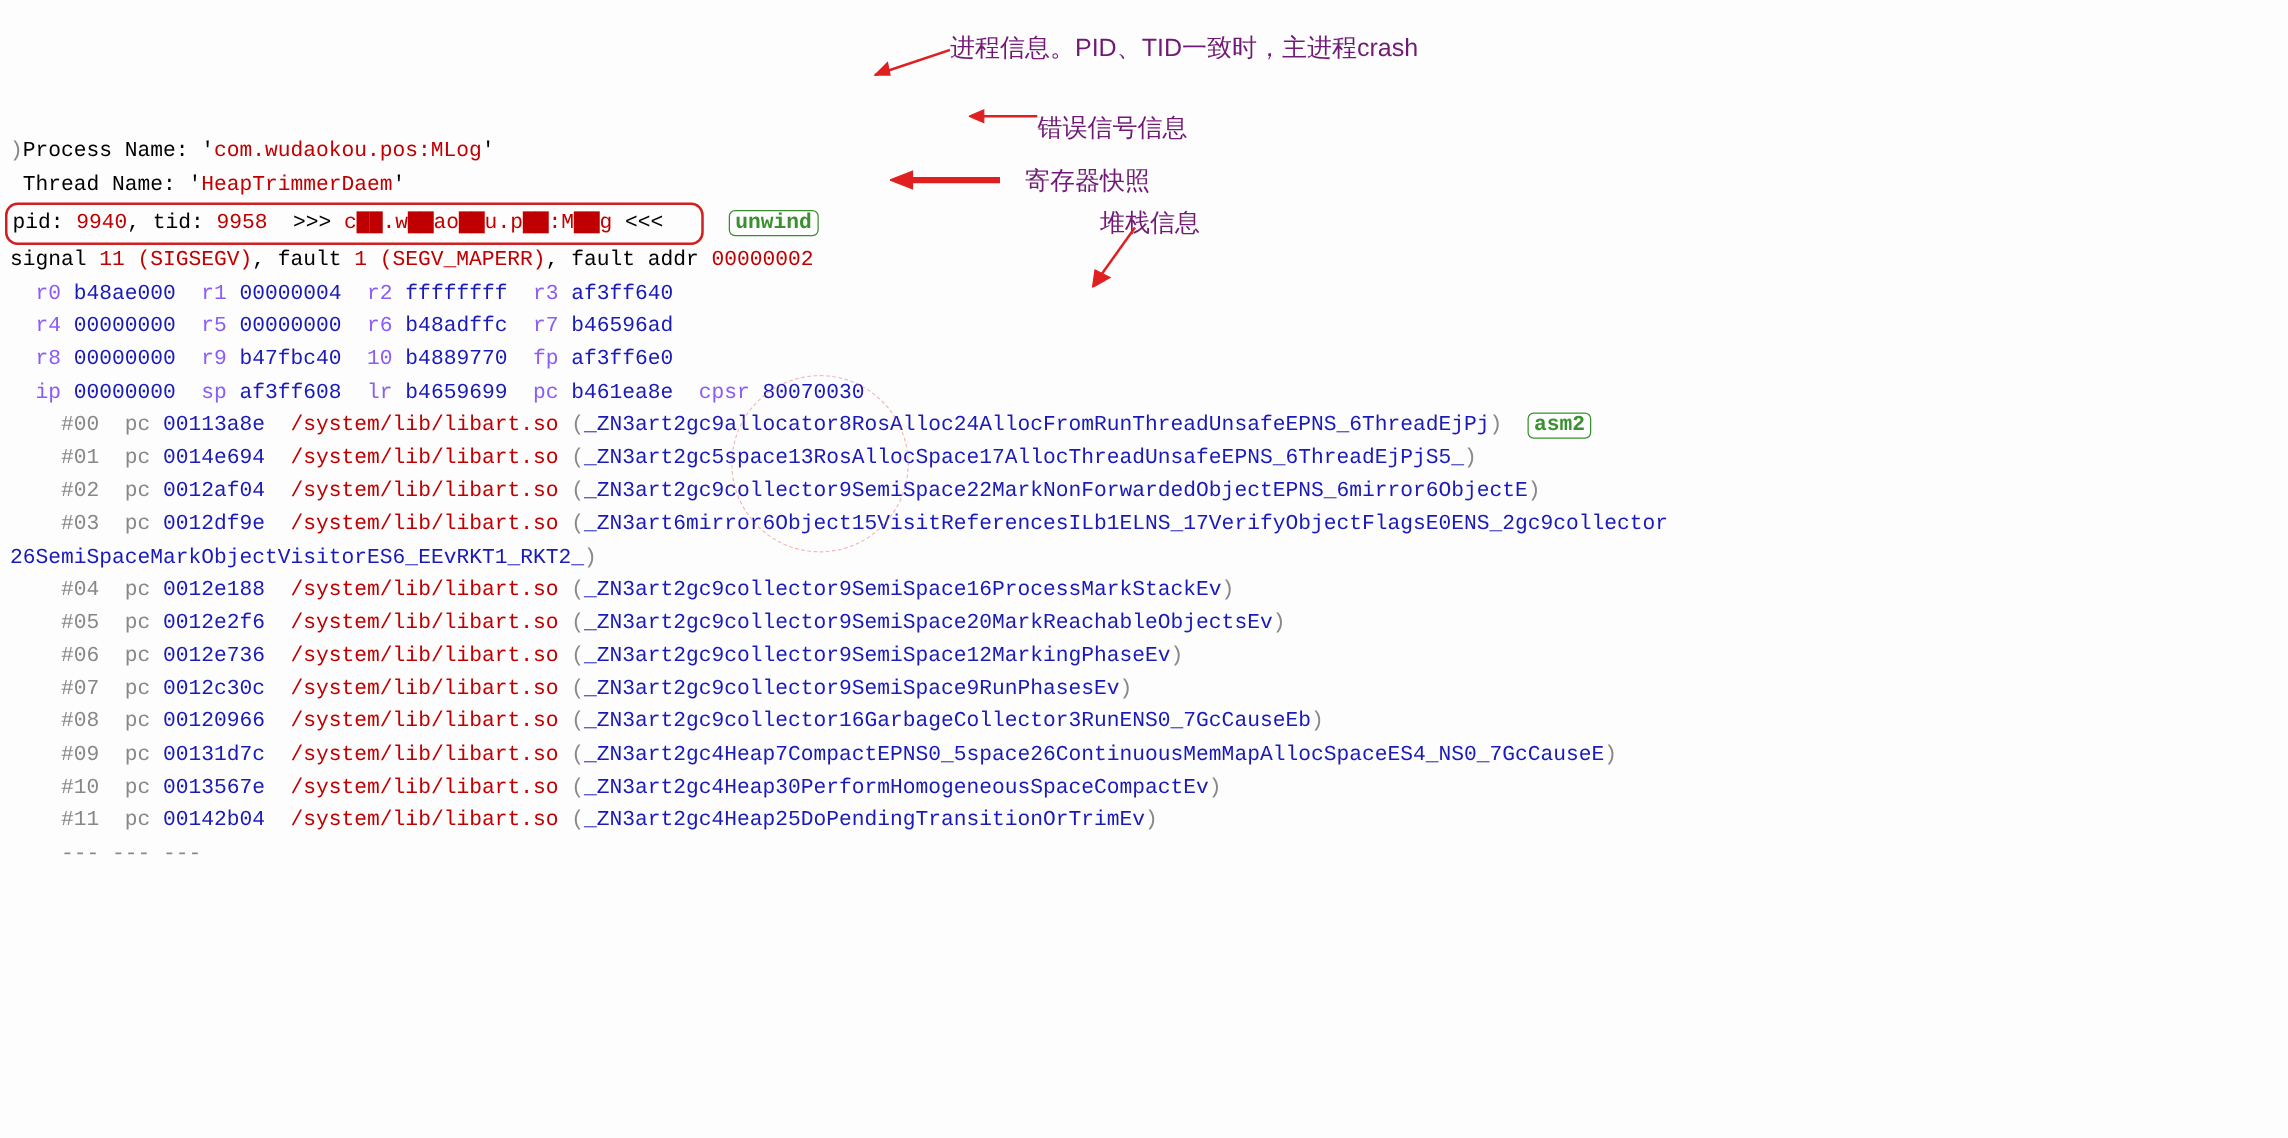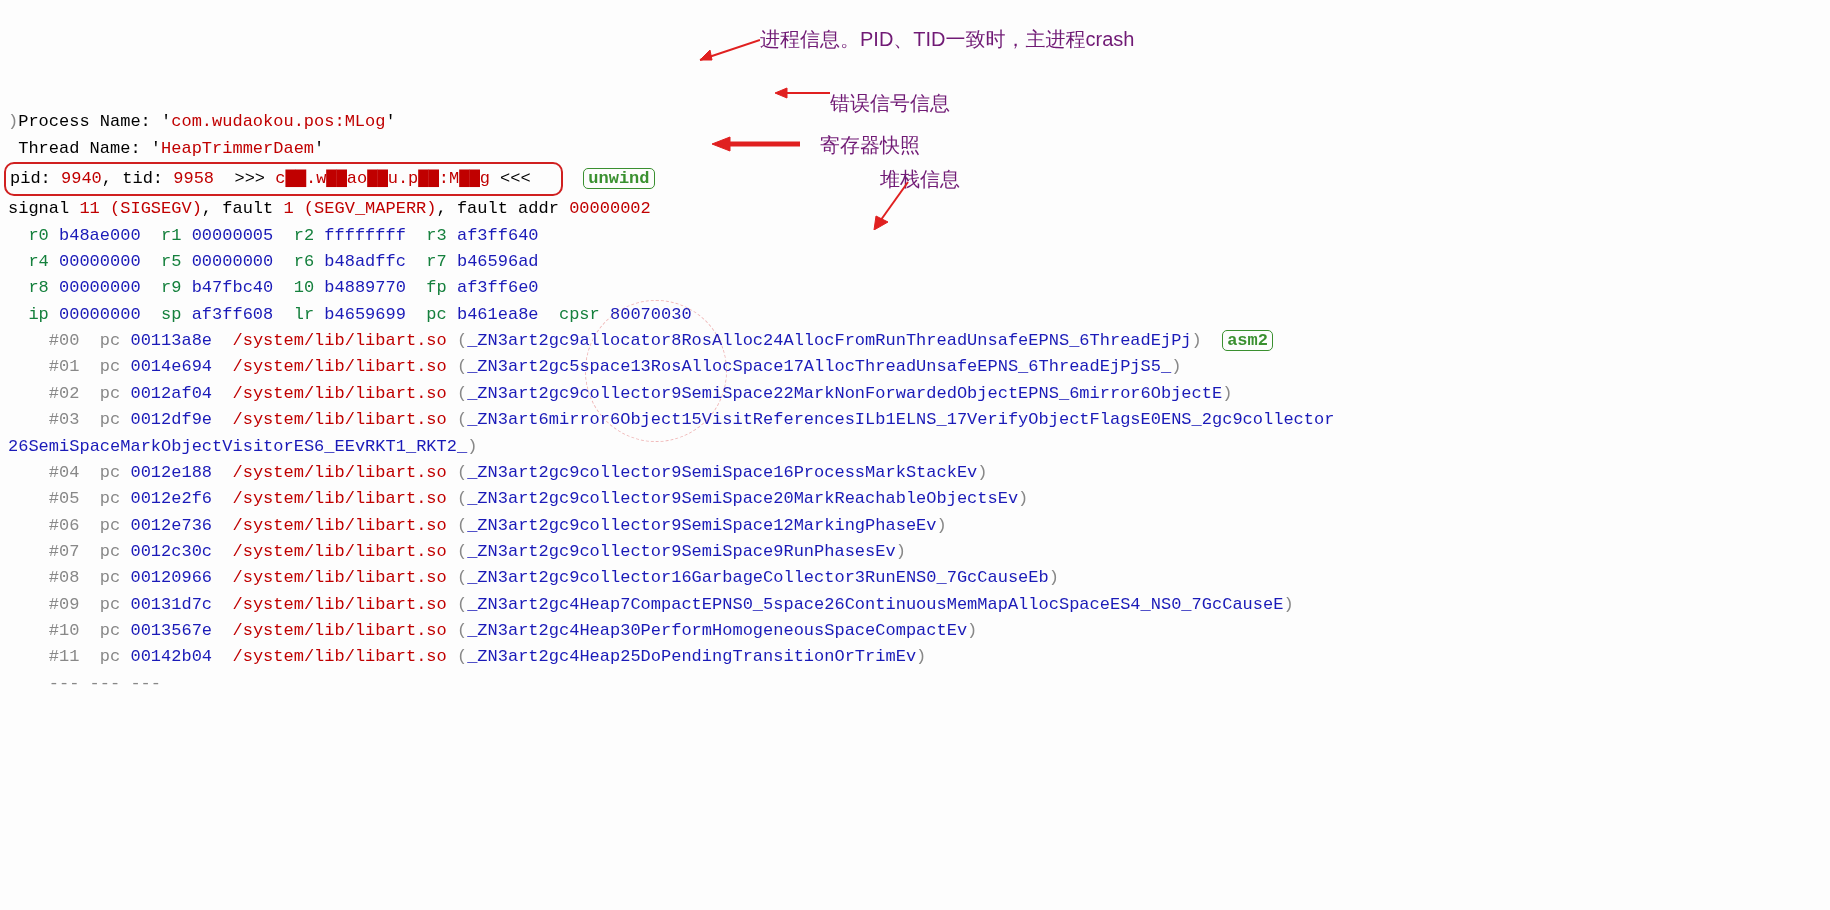--- a/index.html
+++ b/index.html
@@ -11,21 +11,21 @@
     padding: 4px 8px;
     white-space: pre;
     color: #000;
     position: relative;
     width: 1830px;
   }
   .gray { color: #888; }
   .black { color: #000; }
   .red { color: #c00000; }
   .blue { color: #1a1ab8; }
-  .orange { color: #15803d; }
+  .orange { color: #8b5cf6; }
   .orangebox {
     color: #3a9030;
     border: 1.5px solid #3a9030;
     padding: 0 4px;
     border-radius: 5px;
     font-weight: bold;
   }
   .boxed-line {
     display: inline-block;
     border: 2.5px solid #d02020;
@@ -55,21 +55,21 @@
 </style>
 </head>
 <body>
 
 
 
 <div id="content"><span class="gray">)</span><span class="black">Process Name: '</span><span class="red">com.wudaokou.pos:MLog</span><span class="black">'</span>
  <span class="black">Thread Name: '</span><span class="red">HeapTrimmerDaem</span><span class="black">'</span>
 <span class="boxed-line"><span class="black">pid: </span><span class="red">9940</span><span class="black">, tid: </span><span class="red">9958</span><span class="black">  &gt;&gt;&gt; </span><span class="red">c▇▇.w▇▇ao▇▇u.p▇▇:M▇▇g</span><span class="black"> &lt;&lt;&lt; </span></span>  <span class="orangebox">unwind</span>
 <span class="black">signal </span><span class="red">11 (SIGSEGV)</span><span class="black">, fault </span><span class="red">1 (SEGV_MAPERR)</span><span class="black">, fault addr </span><span class="red">00000002</span>
-  <span class="orange">r0</span> <span class="blue">b48ae000</span>  <span class="orange">r1</span> <span class="blue">00000005</span>  <span class="orange">r2</span> <span class="blue">ffffffff</span>  <span class="orange">r3</span> <span class="blue">af3ff640</span>
+  <span class="orange">r0</span> <span class="blue">b48ae000</span>  <span class="orange">r1</span> <span class="blue">00000004</span>  <span class="orange">r2</span> <span class="blue">ffffffff</span>  <span class="orange">r3</span> <span class="blue">af3ff640</span>
   <span class="orange">r4</span> <span class="blue">00000000</span>  <span class="orange">r5</span> <span class="blue">00000000</span>  <span class="orange">r6</span> <span class="blue">b48adffc</span>  <span class="orange">r7</span> <span class="blue">b46596ad</span>
   <span class="orange">r8</span> <span class="blue">00000000</span>  <span class="orange">r9</span> <span class="blue">b47fbc40</span>  <span class="orange">10</span> <span class="blue">b4889770</span>  <span class="orange">fp</span> <span class="blue">af3ff6e0</span>
   <span class="orange">ip</span> <span class="blue">00000000</span>  <span class="orange">sp</span> <span class="blue">af3ff608</span>  <span class="orange">lr</span> <span class="blue">b4659699</span>  <span class="orange">pc</span> <span class="blue">b461ea8e</span>  <span class="orange">cpsr</span> <span class="blue">80070030</span>
 <span class="black"> </span><span class="black"> </span><span class="black"> </span><span class="black"> </span><span class="gray">#</span><span class="gray">0</span><span class="gray">0</span><span class="gray"> </span><span class="gray"> </span><span class="gray">p</span><span class="gray">c</span><span class="gray"> </span><span class="blue">0</span><span class="blue">0</span><span class="blue">1</span><span class="blue">1</span><span class="blue">3</span><span class="blue">a</span><span class="blue">8</span><span class="blue">e</span><span class="black"> </span><span class="black"> </span><span class="red">/</span><span class="red">s</span><span class="red">y</span><span class="red">s</span><span class="red">t</span><span class="red">e</span><span class="red">m</span><span class="red">/</span><span class="red">l</span><span class="red">i</span><span class="red">b</span><span class="red">/</span><span class="red">l</span><span class="red">i</span><span class="red">b</span><span class="red">a</span><span class="red">r</span><span class="red">t</span><span class="red">.</span><span class="red">s</span><span class="red">o</span><span class="black"> </span><span class="gray">(</span><span class="blue">_</span><span class="blue">Z</span><span class="blue">N</span><span class="blue">3</span><span class="blue">a</span><span class="blue">r</span><span class="blue">t</span><span class="blue">2</span><span class="blue">g</span><span class="blue">c</span><span class="blue">9</span><span class="blue">a</span><span class="blue">l</span><span class="blue">l</span><span class="blue">o</span><span class="blue">c</span><span class="blue">a</span><span class="blue">t</span><span class="blue">o</span><span class="blue">r</span><span class="blue">8</span><span class="blue">R</span><span class="blue">o</span><span class="blue">s</span><span class="blue">A</span><span class="blue">l</span><span class="blue">l</span><span class="blue">o</span><span class="blue">c</span><span class="blue">2</span><span class="blue">4</span><span class="blue">A</span><span class="blue">l</span><span class="blue">l</span><span class="blue">o</span><span class="blue">c</span><span class="blue">F</span><span class="blue">r</span><span class="blue">o</span><span class="blue">m</span><span class="blue">R</span><span class="blue">u</span><span class="blue">n</span><span class="blue">T</span><span class="blue">h</span><span class="blue">r</span><span class="blue">e</span><span class="blue">a</span><span class="blue">d</span><span class="blue">U</span><span class="blue">n</span><span class="blue">s</span><span class="blue">a</span><span class="blue">f</span><span class="blue">e</span><span class="blue">E</span><span class="blue">P</span><span class="blue">N</span><span class="blue">S</span><span class="blue">_</span><span class="blue">6</span><span class="blue">T</span><span class="blue">h</span><span class="blue">r</span><span class="blue">e</span><span class="blue">a</span><span class="blue">d</span><span class="blue">E</span><span class="blue">j</span><span class="blue">P</span><span class="blue">j</span><span class="gray">)</span><span class="black"> </span><span class="black"> </span><span class="orangebox">asm2</span>
 <span class="black"> </span><span class="black"> </span><span class="black"> </span><span class="black"> </span><span class="gray">#</span><span class="gray">0</span><span class="gray">1</span><span class="gray"> </span><span class="gray"> </span><span class="gray">p</span><span class="gray">c</span><span class="gray"> </span><span class="blue">0</span><span class="blue">0</span><span class="blue">1</span><span class="blue">4</span><span class="blue">e</span><span class="blue">6</span><span class="blue">9</span><span class="blue">4</span><span class="black"> </span><span class="black"> </span><span class="red">/</span><span class="red">s</span><span class="red">y</span><span class="red">s</span><span class="red">t</span><span class="red">e</span><span class="red">m</span><span class="red">/</span><span class="red">l</span><span class="red">i</span><span class="red">b</span><span class="red">/</span><span class="red">l</span><span class="red">i</span><span class="red">b</span><span class="red">a</span><span class="red">r</span><span class="red">t</span><span class="red">.</span><span class="red">s</span><span class="red">o</span><span class="black"> </span><span class="gray">(</span><span class="blue">_</span><span class="blue">Z</span><span class="blue">N</span><span class="blue">3</span><span class="blue">a</span><span class="blue">r</span><span class="blue">t</span><span class="blue">2</span><span class="blue">g</span><span class="blue">c</span><span class="blue">5</span><span class="blue">s</span><span class="blue">p</span><span class="blue">a</span><span class="blue">c</span><span class="blue">e</span><span class="blue">1</span><span class="blue">3</span><span class="blue">R</span><span class="blue">o</span><span class="blue">s</span><span class="blue">A</span><span class="blue">l</span><span class="blue">l</span><span class="blue">o</span><span class="blue">c</span><span class="blue">S</span><span class="blue">p</span><span class="blue">a</span><span class="blue">c</span><span class="blue">e</span><span class="blue">1</span><span class="blue">7</span><span class="blue">A</span><span class="blue">l</span><span class="blue">l</span><span class="blue">o</span><span class="blue">c</span><span class="blue">T</span><span class="blue">h</span><span class="blue">r</span><span class="blue">e</span><span class="blue">a</span><span class="blue">d</span><span class="blue">U</span><span class="blue">n</span><span class="blue">s</span><span class="blue">a</span><span class="blue">f</span><span class="blue">e</span><span class="blue">E</span><span class="blue">P</span><span class="blue">N</span><span class="blue">S</span><span class="blue">_</span><span class="blue">6</span><span class="blue">T</span><span class="blue">h</span><span class="blue">r</span><span class="blue">e</span><span class="blue">a</span><span class="blue">d</span><span class="blue">E</span><span class="blue">j</span><span class="blue">P</span><span class="blue">j</span><span class="blue">S</span><span class="blue">5</span><span class="blue">_</span><span class="gray">)</span>
 <span class="black"> </span><span class="black"> </span><span class="black"> </span><span class="black"> </span><span class="gray">#</span><span class="gray">0</span><span class="gray">2</span><span class="gray"> </span><span class="gray"> </span><span class="gray">p</span><span class="gray">c</span><span class="gray"> </span><span class="blue">0</span><span class="blue">0</span><span class="blue">1</span><span class="blue">2</span><span class="blue">a</span><span class="blue">f</span><span class="blue">0</span><span class="blue">4</span><span class="black"> </span><span class="black"> </span><span class="red">/</span><span class="red">s</span><span class="red">y</span><span class="red">s</span><span class="red">t</span><span class="red">e</span><span class="red">m</span><span class="red">/</span><span class="red">l</span><span class="red">i</span><span class="red">b</span><span class="red">/</span><span class="red">l</span><span class="red">i</span><span class="red">b</span><span class="red">a</span><span class="red">r</span><span class="red">t</span><span class="red">.</span><span class="red">s</span><span class="red">o</span><span class="black"> </span><span class="gray">(</span><span class="blue">_</span><span class="blue">Z</span><span class="blue">N</span><span class="blue">3</span><span class="blue">a</span><span class="blue">r</span><span class="blue">t</span><span class="blue">2</span><span class="blue">g</span><span class="blue">c</span><span class="blue">9</span><span class="blue">c</span><span class="blue">o</span><span class="blue">l</span><span class="blue">l</span><span class="blue">e</span><span class="blue">c</span><span class="blue">t</span><span class="blue">o</span><span class="blue">r</span><span class="blue">9</span><span class="blue">S</span><span class="blue">e</span><span class="blue">m</span><span class="blue">i</span><span class="blue">S</span><span class="blue">p</span><span class="blue">a</span><span class="blue">c</span><span class="blue">e</span><span class="blue">2</span><span class="blue">2</span><span class="blue">M</span><span class="blue">a</span><span class="blue">r</span><span class="blue">k</span><span class="blue">N</span><span class="blue">o</span><span class="blue">n</span><span class="blue">F</span><span class="blue">o</span><span class="blue">r</span><span class="blue">w</span><span class="blue">a</span><span class="blue">r</span><span class="blue">d</span><span class="blue">e</span><span class="blue">d</span><span class="blue">O</span><span class="blue">b</span><span class="blue">j</span><span class="blue">e</span><span class="blue">c</span><span class="blue">t</span><span class="blue">E</span><span class="blue">P</span><span class="blue">N</span><span class="blue">S</span><span class="blue">_</span><span class="blue">6</span><span class="blue">m</span><span class="blue">i</span><span class="blue">r</span><span class="blue">r</span><span class="blue">o</span><span class="blue">r</span><span class="blue">6</span><span class="blue">O</span><span class="blue">b</span><span class="blue">j</span><span class="blue">e</span><span class="blue">c</span><span class="blue">t</span><span class="blue">E</span><span class="gray">)</span>
 <span class="black"> </span><span class="black"> </span><span class="black"> </span><span class="black"> </span><span class="gray">#</span><span class="gray">0</span><span class="gray">3</span><span class="gray"> </span><span class="gray"> </span><span class="gray">p</span><span class="gray">c</span><span class="gray"> </span><span class="blue">0</span><span class="blue">0</span><span class="blue">1</span><span class="blue">2</span><span class="blue">d</span><span class="blue">f</span><span class="blue">9</span><span class="blue">e</span><span class="black"> </span><span class="black"> </span><span class="red">/</span><span class="red">s</span><span class="red">y</span><span class="red">s</span><span class="red">t</span><span class="red">e</span><span class="red">m</span><span class="red">/</span><span class="red">l</span><span class="red">i</span><span class="red">b</span><span class="red">/</span><span class="red">l</span><span class="red">i</span><span class="red">b</span><span class="red">a</span><span class="red">r</span><span class="red">t</span><span class="red">.</span><span class="red">s</span><span class="red">o</span><span class="black"> </span><span class="gray">(</span><span class="blue">_</span><span class="blue">Z</span><span class="blue">N</span><span class="blue">3</span><span class="blue">a</span><span class="blue">r</span><span class="blue">t</span><span class="blue">6</span><span class="blue">m</span><span class="blue">i</span><span class="blue">r</span><span class="blue">r</span><span class="blue">o</span><span class="blue">r</span><span class="blue">6</span><span class="blue">O</span><span class="blue">b</span><span class="blue">j</span><span class="blue">e</span><span class="blue">c</span><span class="blue">t</span><span class="blue">1</span><span class="blue">5</span><span class="blue">V</span><span class="blue">i</span><span class="blue">s</span><span class="blue">i</span><span class="blue">t</span><span class="blue">R</span><span class="blue">e</span><span class="blue">f</span><span class="blue">e</span><span class="blue">r</span><span class="blue">e</span><span class="blue">n</span><span class="blue">c</span><span class="blue">e</span><span class="blue">s</span><span class="blue">I</span><span class="blue">L</span><span class="blue">b</span><span class="blue">1</span><span class="blue">E</span><span class="blue">L</span><span class="blue">N</span><span class="blue">S</span><span class="blue">_</span><span class="blue">1</span><span class="blue">7</span><span class="blue">V</span><span class="blue">e</span><span class="blue">r</span><span class="blue">i</span><span class="blue">f</span><span class="blue">y</span><span class="blue">O</span><span class="blue">b</span><span class="blue">j</span><span class="blue">e</span><span class="blue">c</span><span class="blue">t</span><span class="blue">F</span><span class="blue">l</span><span class="blue">a</span><span class="blue">g</span><span class="blue">s</span><span class="blue">E</span><span class="blue">0</span><span class="blue">E</span><span class="blue">N</span><span class="blue">S</span><span class="blue">_</span><span class="blue">2</span><span class="blue">g</span><span class="blue">c</span><span class="blue">9</span><span class="blue">c</span><span class="blue">o</span><span class="blue">l</span><span class="blue">l</span><span class="blue">e</span><span class="blue">c</span><span class="blue">t</span><span class="blue">o</span><span class="blue">r</span>
 <span class="blue">2</span><span class="blue">6</span><span class="blue">S</span><span class="blue">e</span><span class="blue">m</span><span class="blue">i</span><span class="blue">S</span><span class="blue">p</span><span class="blue">a</span><span class="blue">c</span><span class="blue">e</span><span class="blue">M</span><span class="blue">a</span><span class="blue">r</span><span class="blue">k</span><span class="blue">O</span><span class="blue">b</span><span class="blue">j</span><span class="blue">e</span><span class="blue">c</span><span class="blue">t</span><span class="blue">V</span><span class="blue">i</span><span class="blue">s</span><span class="blue">i</span><span class="blue">t</span><span class="blue">o</span><span class="blue">r</span><span class="blue">E</span><span class="blue">S</span><span class="blue">6</span><span class="blue">_</span><span class="blue">E</span><span class="blue">E</span><span class="blue">v</span><span class="blue">R</span><span class="blue">K</span><span class="blue">T</span><span class="blue">1</span><span class="blue">_</span><span class="blue">R</span><span class="blue">K</span><span class="blue">T</span><span class="blue">2</span><span class="blue">_</span><span class="gray">)</span>
 <span class="black"> </span><span class="black"> </span><span class="black"> </span><span class="black"> </span><span class="gray">#</span><span class="gray">0</span><span class="gray">4</span><span class="gray"> </span><span class="gray"> </span><span class="gray">p</span><span class="gray">c</span><span class="gray"> </span><span class="blue">0</span><span class="blue">0</span><span class="blue">1</span><span class="blue">2</span><span class="blue">e</span><span class="blue">1</span><span class="blue">8</span><span class="blue">8</span><span class="black"> </span><span class="black"> </span><span class="red">/</span><span class="red">s</span><span class="red">y</span><span class="red">s</span><span class="red">t</span><span class="red">e</span><span class="red">m</span><span class="red">/</span><span class="red">l</span><span class="red">i</span><span class="red">b</span><span class="red">/</span><span class="red">l</span><span class="red">i</span><span class="red">b</span><span class="red">a</span><span class="red">r</span><span class="red">t</span><span class="red">.</span><span class="red">s</span><span class="red">o</span><span class="black"> </span><span class="gray">(</span><span class="blue">_</span><span class="blue">Z</span><span class="blue">N</span><span class="blue">3</span><span class="blue">a</span><span class="blue">r</span><span class="blue">t</span><span class="blue">2</span><span class="blue">g</span><span class="blue">c</span><span class="blue">9</span><span class="blue">c</span><span class="blue">o</span><span class="blue">l</span><span class="blue">l</span><span class="blue">e</span><span class="blue">c</span><span class="blue">t</span><span class="blue">o</span><span class="blue">r</span><span class="blue">9</span><span class="blue">S</span><span class="blue">e</span><span class="blue">m</span><span class="blue">i</span><span class="blue">S</span><span class="blue">p</span><span class="blue">a</span><span class="blue">c</span><span class="blue">e</span><span class="blue">1</span><span class="blue">6</span><span class="blue">P</span><span class="blue">r</span><span class="blue">o</span><span class="blue">c</span><span class="blue">e</span><span class="blue">s</span><span class="blue">s</span><span class="blue">M</span><span class="blue">a</span><span class="blue">r</span><span class="blue">k</span><span class="blue">S</span><span class="blue">t</span><span class="blue">a</span><span class="blue">c</span><span class="blue">k</span><span class="blue">E</span><span class="blue">v</span><span class="gray">)</span>
 <span class="black"> </span><span class="black"> </span><span class="black"> </span><span class="black"> </span><span class="gray">#</span><span class="gray">0</span><span class="gray">5</span><span class="gray"> </span><span class="gray"> </span><span class="gray">p</span><span class="gray">c</span><span class="gray"> </span><span class="blue">0</span><span class="blue">0</span><span class="blue">1</span><span class="blue">2</span><span class="blue">e</span><span class="blue">2</span><span class="blue">f</span><span class="blue">6</span><span class="black"> </span><span class="black"> </span><span class="red">/</span><span class="red">s</span><span class="red">y</span><span class="red">s</span><span class="red">t</span><span class="red">e</span><span class="red">m</span><span class="red">/</span><span class="red">l</span><span class="red">i</span><span class="red">b</span><span class="red">/</span><span class="red">l</span><span class="red">i</span><span class="red">b</span><span class="red">a</span><span class="red">r</span><span class="red">t</span><span class="red">.</span><span class="red">s</span><span class="red">o</span><span class="black"> </span><span class="gray">(</span><span class="blue">_</span><span class="blue">Z</span><span class="blue">N</span><span class="blue">3</span><span class="blue">a</span><span class="blue">r</span><span class="blue">t</span><span class="blue">2</span><span class="blue">g</span><span class="blue">c</span><span class="blue">9</span><span class="blue">c</span><span class="blue">o</span><span class="blue">l</span><span class="blue">l</span><span class="blue">e</span><span class="blue">c</span><span class="blue">t</span><span class="blue">o</span><span class="blue">r</span><span class="blue">9</span><span class="blue">S</span><span class="blue">e</span><span class="blue">m</span><span class="blue">i</span><span class="blue">S</span><span class="blue">p</span><span class="blue">a</span><span class="blue">c</span><span class="blue">e</span><span class="blue">2</span><span class="blue">0</span><span class="blue">M</span><span class="blue">a</span><span class="blue">r</span><span class="blue">k</span><span class="blue">R</span><span class="blue">e</span><span class="blue">a</span><span class="blue">c</span><span class="blue">h</span><span class="blue">a</span><span class="blue">b</span><span class="blue">l</span><span class="blue">e</span><span class="blue">O</span><span class="blue">b</span><span class="blue">j</span><span class="blue">e</span><span class="blue">c</span><span class="blue">t</span><span class="blue">s</span><span class="blue">E</span><span class="blue">v</span><span class="gray">)</span>

